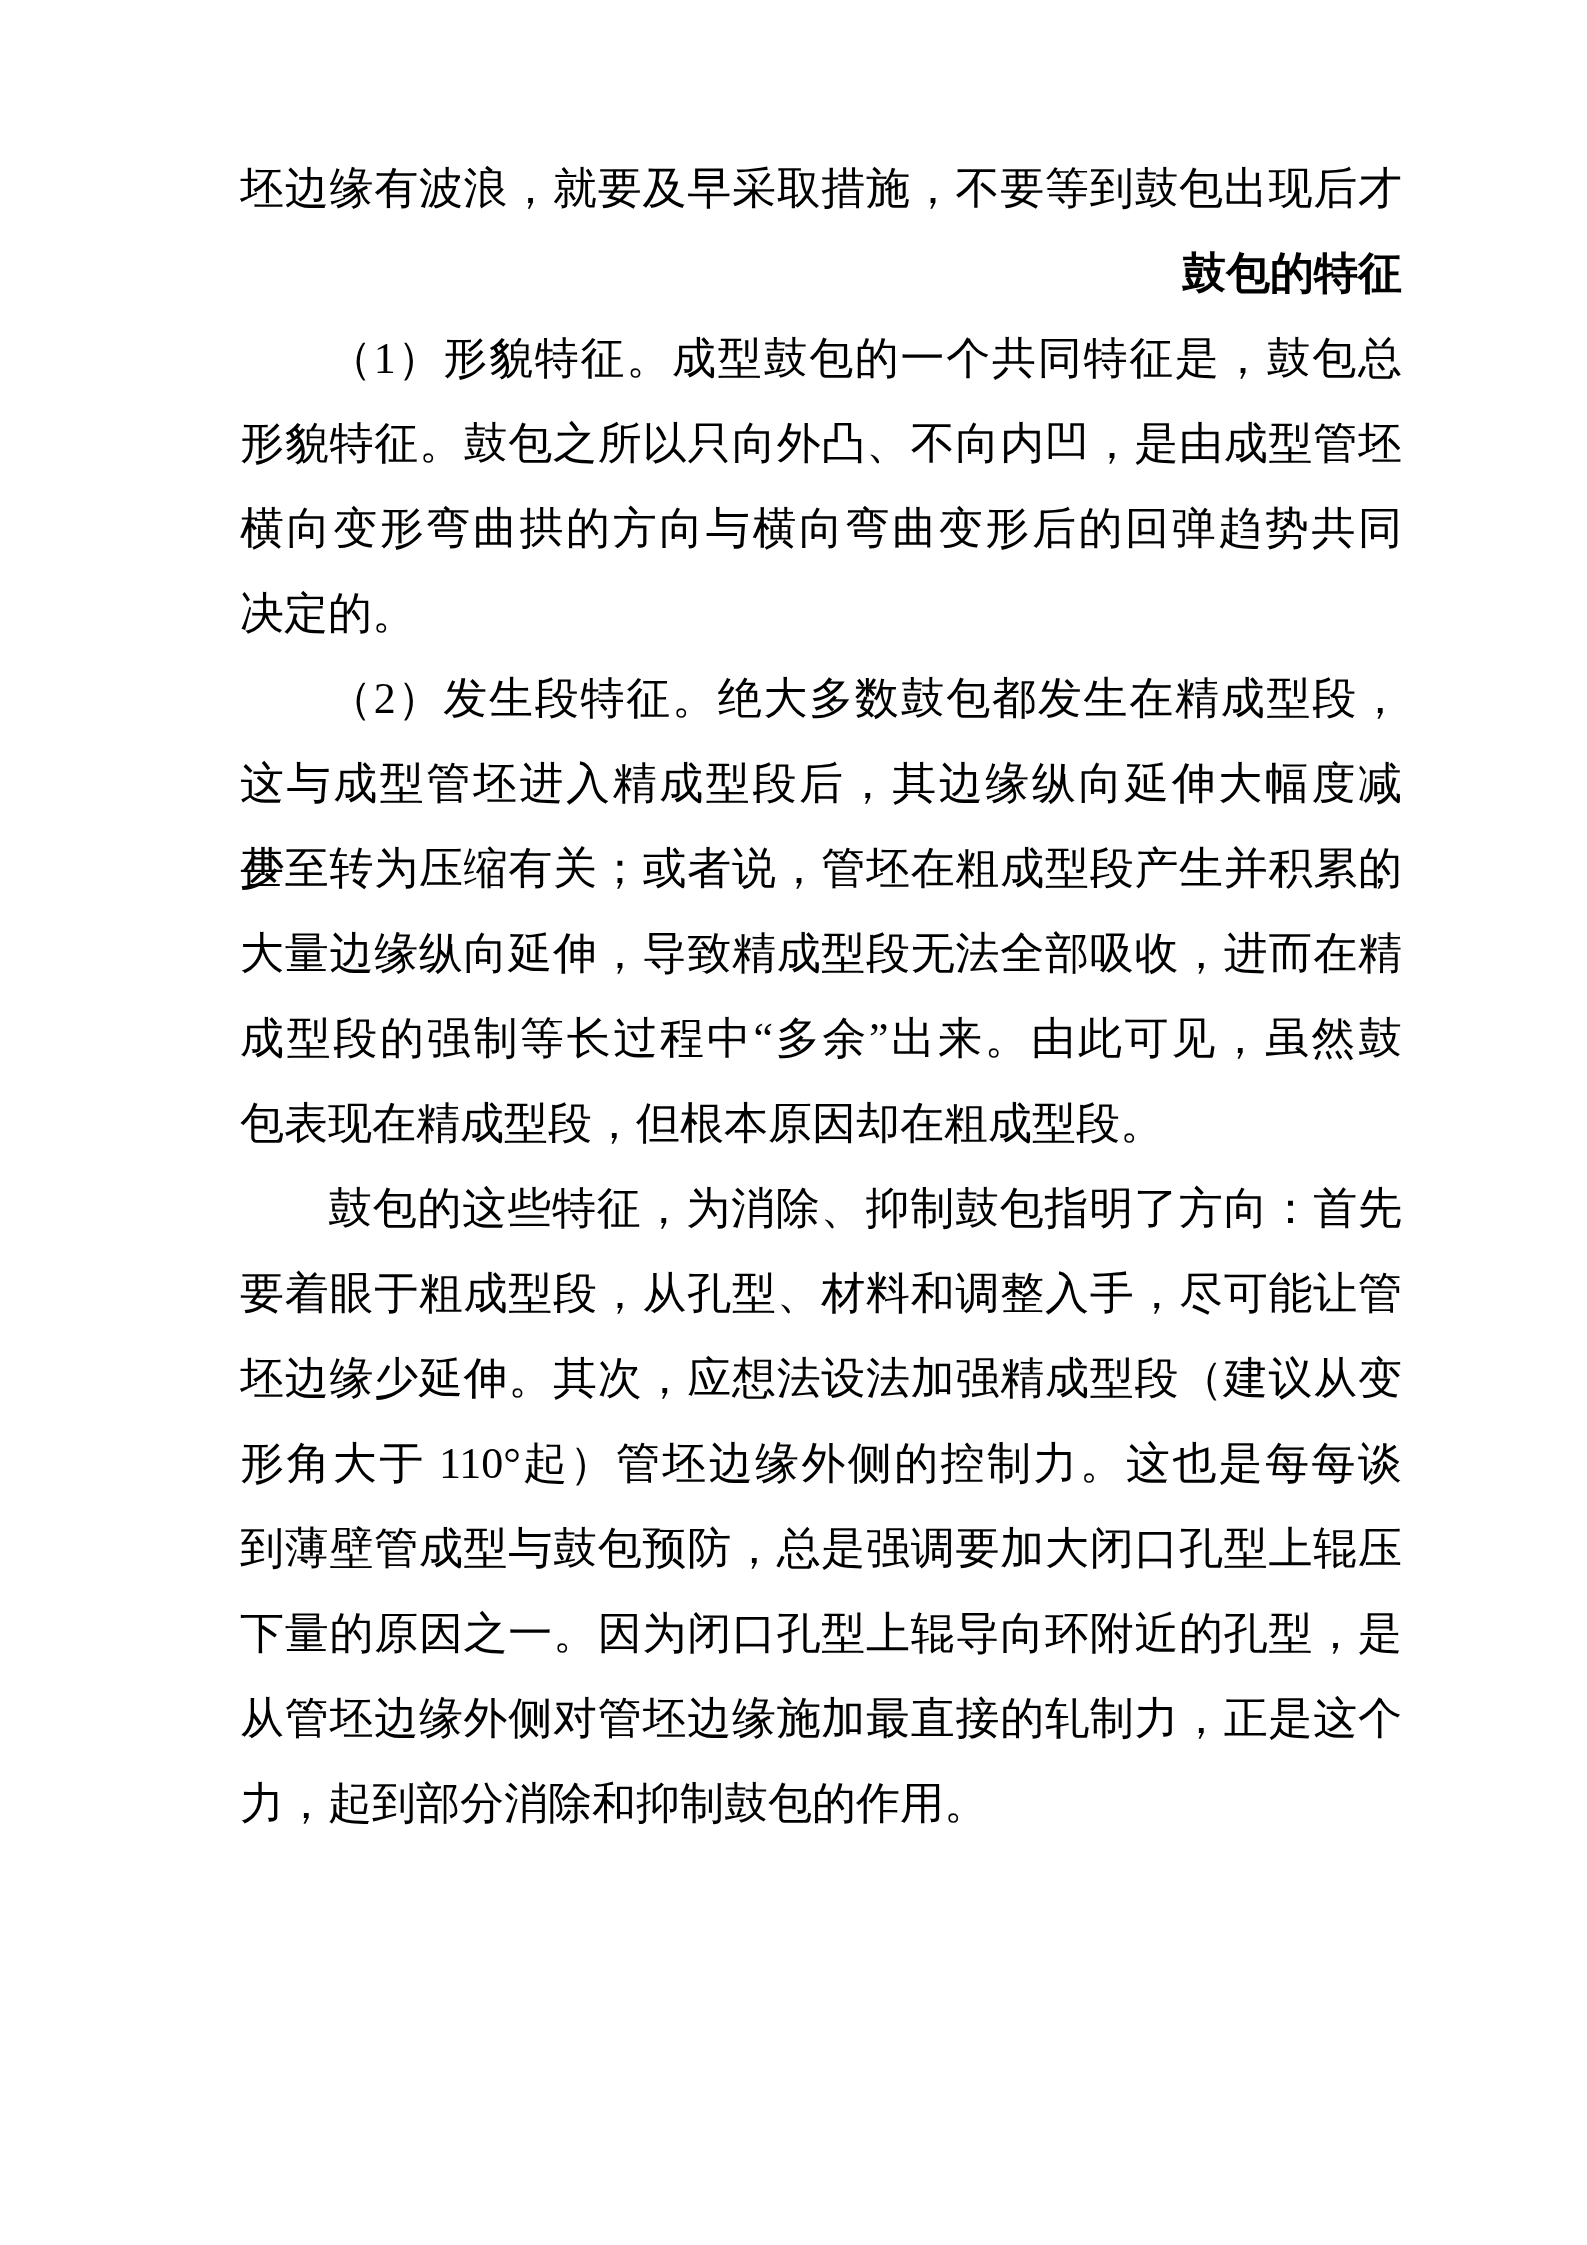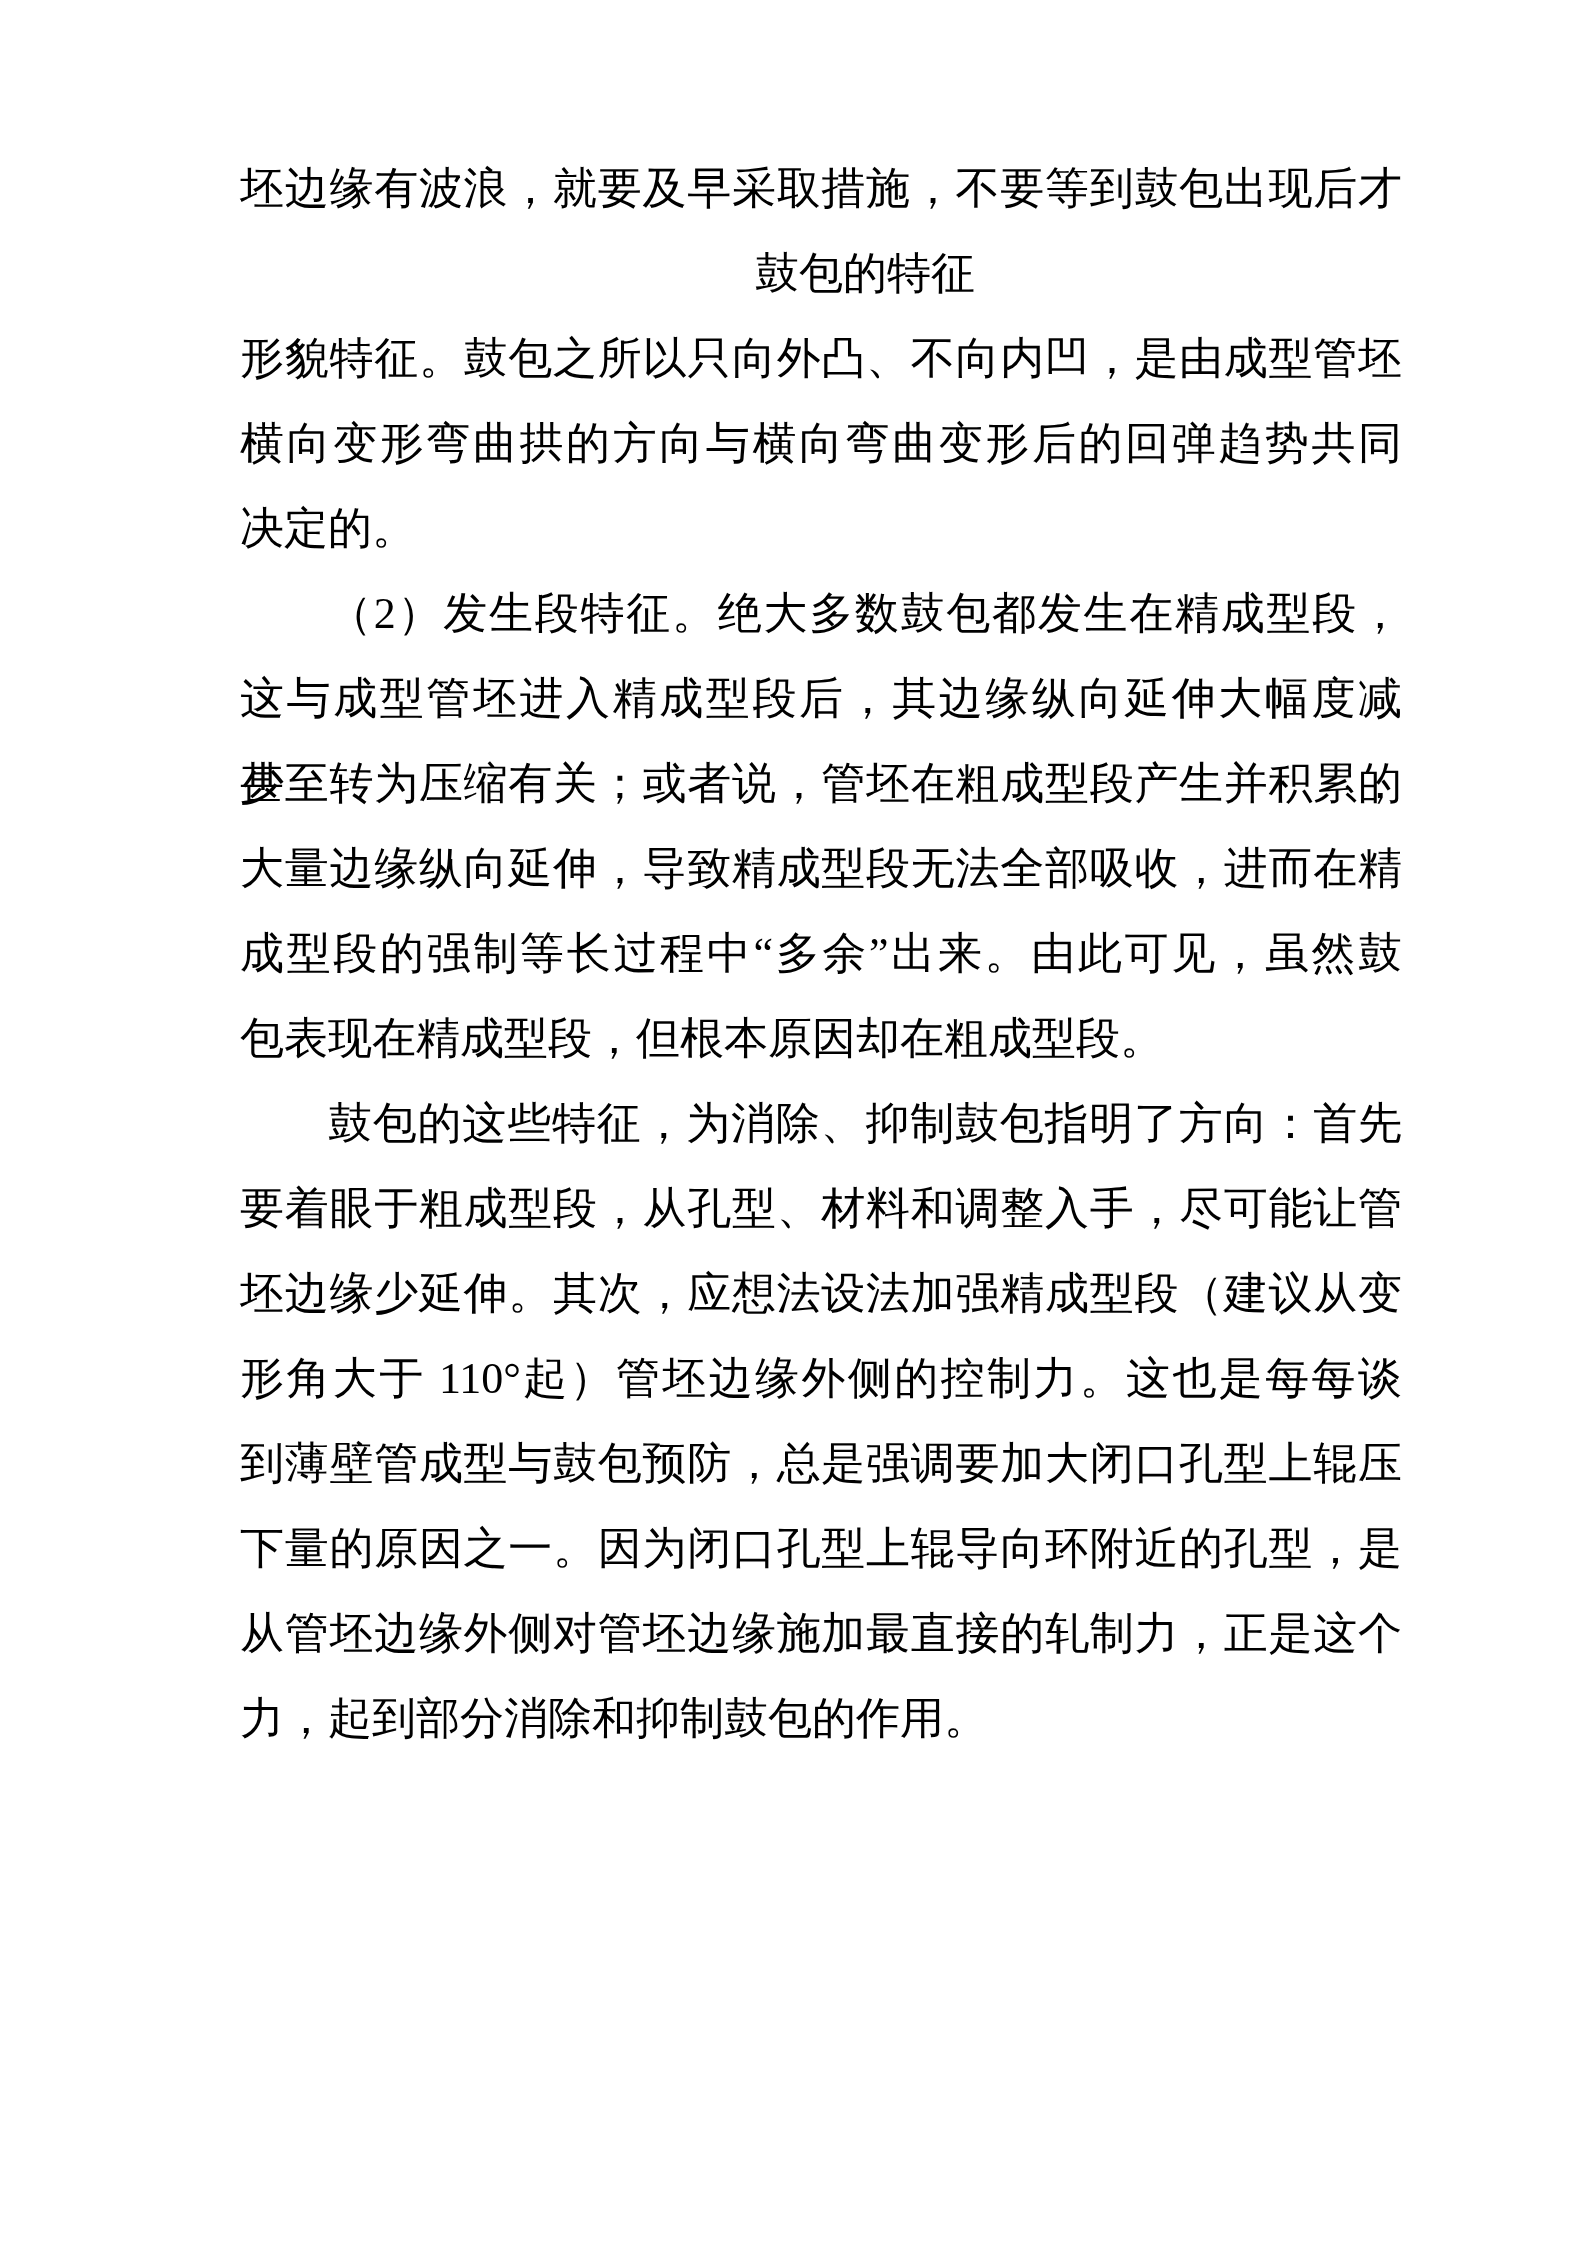--- a/index.html
+++ b/index.html
@@ -37,31 +37,32 @@
     white-space: normal;
     text-align: justify;
     text-align-last: justify;
   }
   
   .indent {
     text-indent: 2em;
   }
   
   .heading {
-    font-weight: normal;
+    font-weight: bold;
     text-indent: 2em;
-    text-align: center;
+    text-align: right;
   }
 </style>
 </head>
 <body>
 
 <div class="page">
   <div class="line j">坯边缘有波浪，就要及早采取措施，不要等到鼓包出现后才</div>
   <div class="line heading">鼓包的特征</div>
+  <div class="line j indent">（1）形貌特征。成型鼓包的一个共同特征是，鼓包总</div>
   <div class="line j">形貌特征。鼓包之所以只向外凸、不向内凹，是由成型管坯</div>
   <div class="line j">横向变形弯曲拱的方向与横向弯曲变形后的回弹趋势共同</div>
   <div class="line">决定的。</div>
   <div class="line j indent">（2）发生段特征。绝大多数鼓包都发生在精成型段，</div>
   <div class="line j">这与成型管坯进入精成型段后，其边缘纵向延伸大幅度减少，</div>
   <div class="line j">甚至转为压缩有关；或者说，管坯在粗成型段产生并积累的</div>
   <div class="line j">大量边缘纵向延伸，导致精成型段无法全部吸收，进而在精</div>
   <div class="line j">成型段的强制等长过程中“多余”出来。由此可见，虽然鼓</div>
   <div class="line">包表现在精成型段，但根本原因却在粗成型段。</div>
   <div class="line j indent">鼓包的这些特征，为消除、抑制鼓包指明了方向：首先</div>

